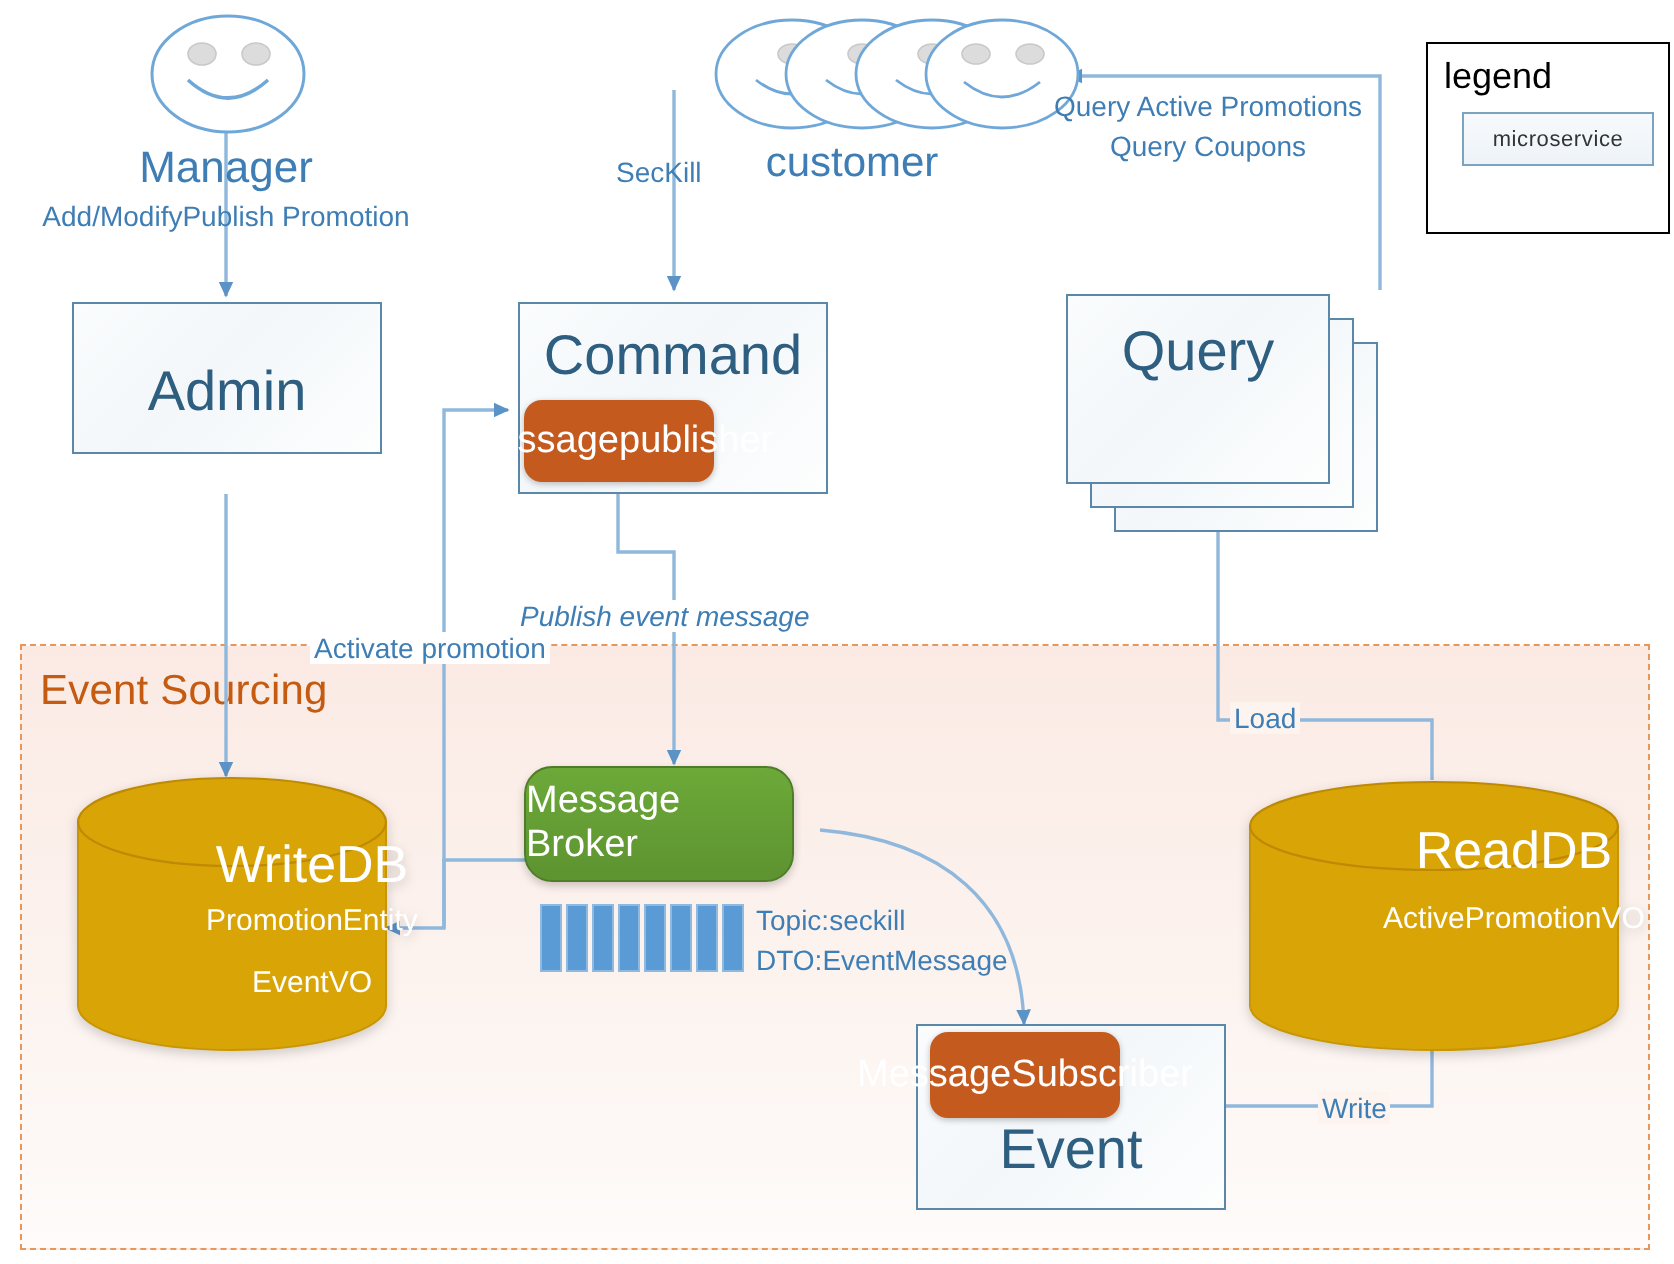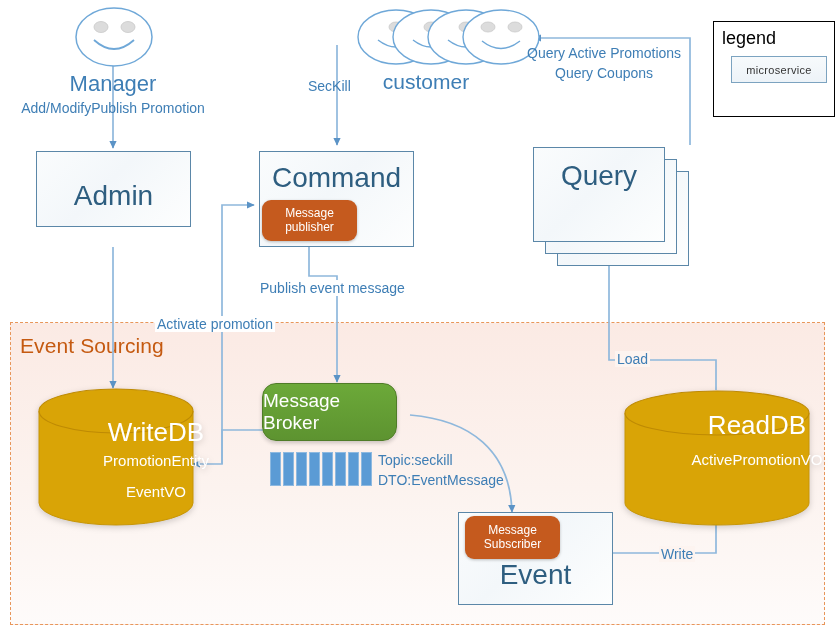--- a/index.html
+++ b/index.html
@@ -58,25 +58,25 @@
 
   
   .pill {
     box-sizing: border-box;
     background: #C55A1E;
     border-radius: 9px;
     color: #FFFFFF;
     text-align: center;
     line-height: 1.12;
     display: flex;
-    flex-direction: column;
+    flex-direction: row;
     align-items: center;
     justify-content: center;
     box-shadow: 0 1px 3px rgba(0,0,0,0.25);
-    font-size: 12px;
+    font-size: 19px;
   }
 
   
   .cylinder {
     filter: drop-shadow(0 2px 3px rgba(0,0,0,0.18));
   }
   .cyl-text {
     position: absolute;
     left: 0;
     width: 100%;
@@ -292,17 +292,17 @@
 
   <div class="abs msbox" style="left:458px;top:512px;width:155px;height:93px;">
     <div class="msbox-title" style="top:46px;font-size:28px;">Event</div>
   </div>
   <div class="abs pill" style="left:465px;top:516px;width:95px;height:43px;">
     <span>Message</span>
     <span>Subscriber</span>
   </div>
 
   <div class="abs edge-label on-line" style="left:155px;top:316px;">Activate promotion</div>
-  <div class="abs edge-label on-line" style="left:258px;top:280px;">Publish event message</div>
+  <div class="abs edge-label on-line" style="left:258px;top:300px;font-style:italic;">Publish event message</div>
   <div class="abs edge-label on-region" style="left:615px;top:351px;">Load</div>
   <div class="abs edge-label on-region" style="left:659px;top:546px;">Write</div>
 
 </div>
 
 </body></html>

